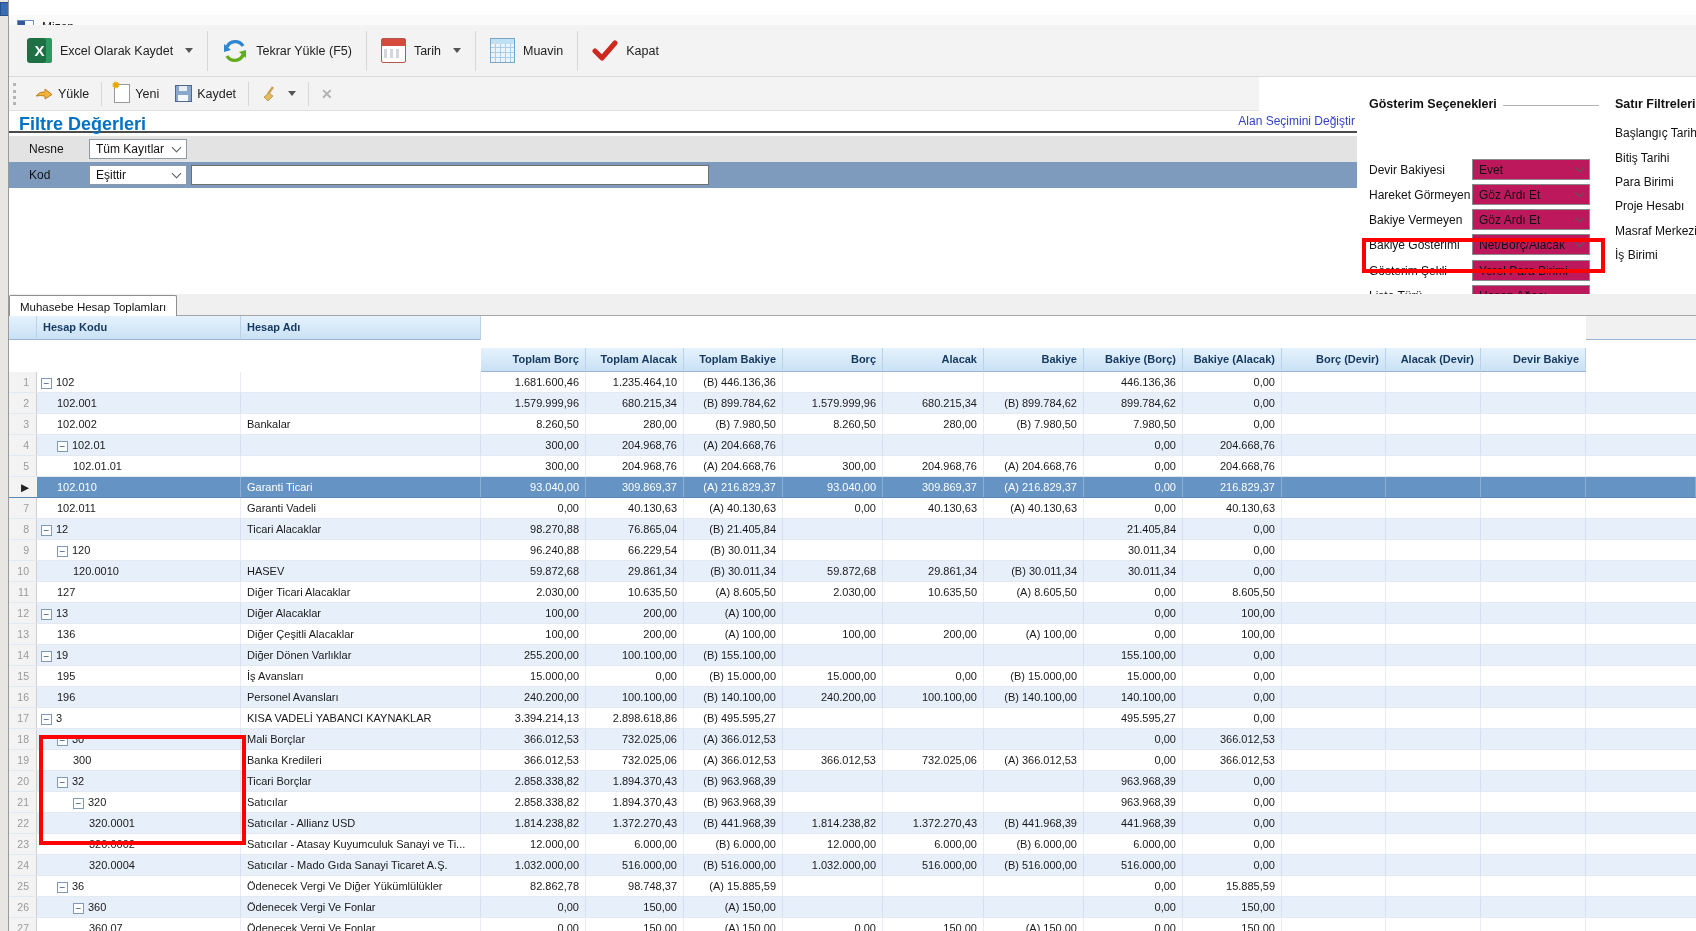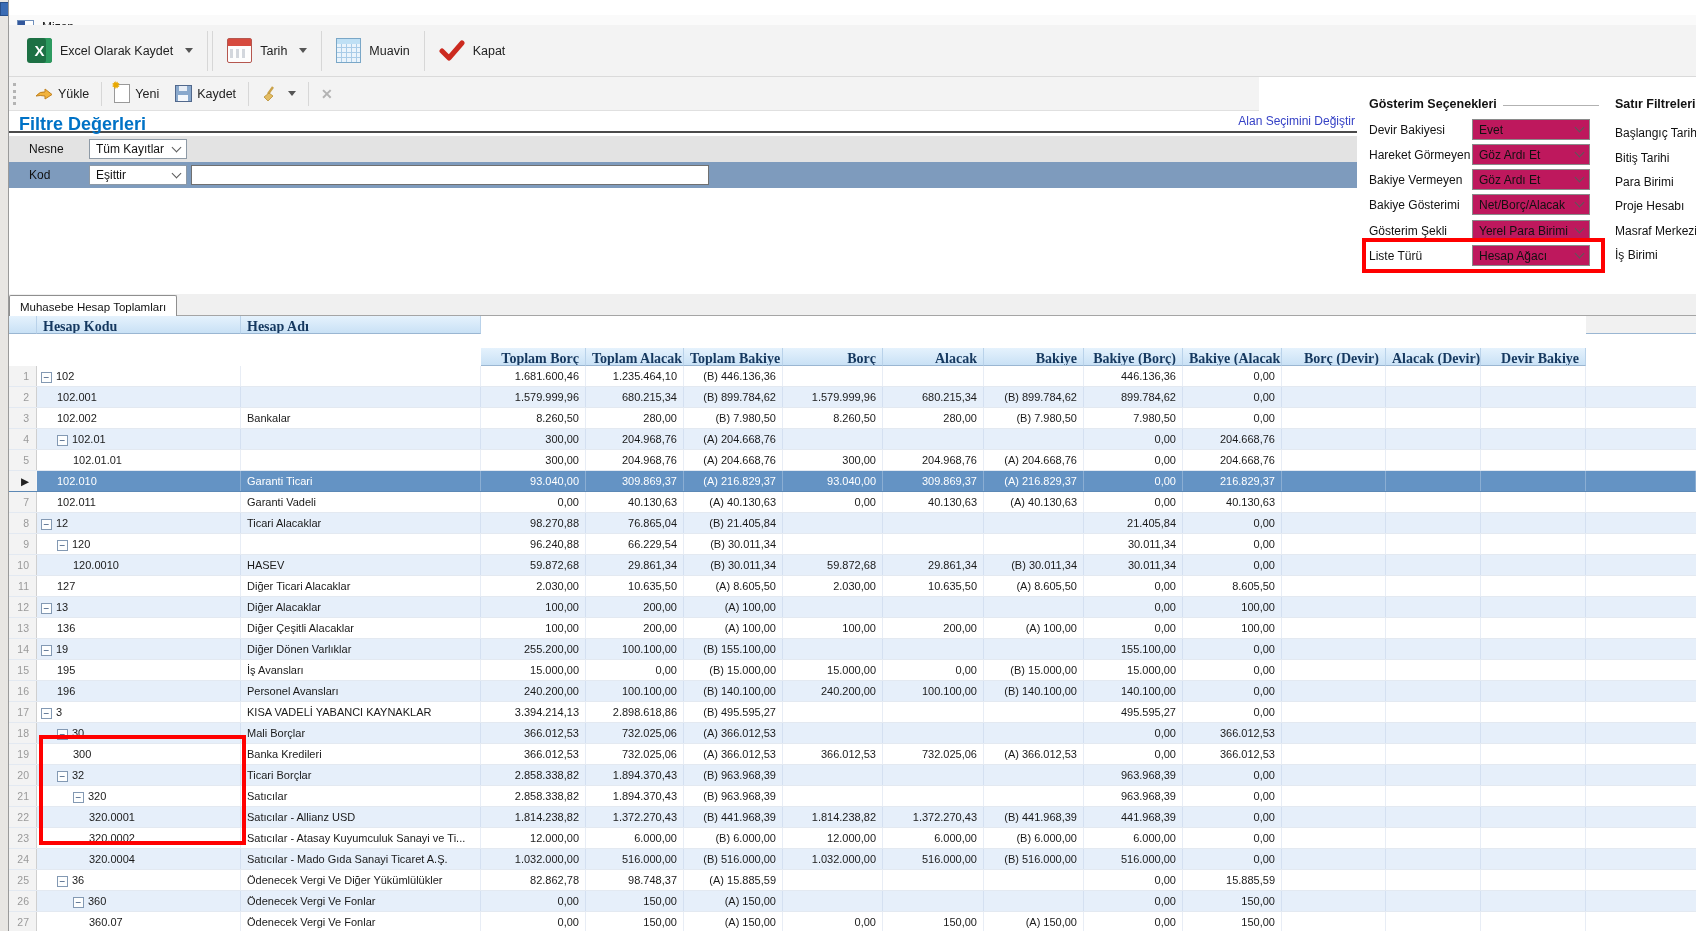--- a/index.html
+++ b/index.html
@@ -49,35 +49,35 @@
   #nesne-row{top:136px;background:#e3e3e3;}
   #kod-row{top:162px;background:#7e9bbd;}
   .frow .flabel{position:absolute;left:20px;top:6px;font-size:12px;color:#111;}
   .combo{position:relative;background:#fff;border:1px solid #8e9aa6;box-sizing:border-box;display:flex;align-items:center;padding:0 18px 0 6px;font-size:12px;color:#111;cursor:default;}
   .combo .chev{position:absolute;right:6px;top:6px;width:6px;height:6px;border-right:1.5px solid #5a5a5a;border-bottom:1.5px solid #5a5a5a;transform:rotate(45deg);margin-top:-2px;}
   .frow .combo{position:absolute;left:80px;top:3px;width:98px;height:20px;}
   #kod-input{position:absolute;left:182px;top:3px;width:518px;height:20px;border:1px solid #707070;box-sizing:border-box;font-size:12px;padding:0 4px;background:#fff;}
   
   #gs-title{position:absolute;left:1360px;top:97px;width:230px;display:flex;align-items:center;gap:6px;font-size:12.5px;font-weight:bold;color:#111;}
   #gs-title .rule{flex:1;height:1px;background:#b2b2b2;margin-top:2px;}
-  .opt-row{position:absolute;left:1360px;width:232px;height:22px;}
+  .opt-row{position:absolute;left:1360px;width:232px;height:22px;margin-top:40px;}
   .opt-row .olabel{position:absolute;left:0;top:4px;font-size:12px;color:#111;}
   .opt-row .combo{position:absolute;left:103px;top:0;width:118px;height:21px;background:#be185d;border:1px solid #8a8a8a;}
   #rf-title{position:absolute;left:1606px;top:97px;font-size:12.5px;font-weight:bold;color:#111;}
   .rf-item{position:absolute;left:1606px;font-size:12px;color:#111;cursor:pointer;white-space:nowrap;}
   
   .redbox{position:absolute;border:4px solid #ff0000;box-sizing:border-box;pointer-events:none;}
   #redbox1{left:1353px;top:238px;width:243px;height:35px;}
   #redbox2{left:30px;top:735px;width:207px;height:110px;}
   
   #tabstrip{position:absolute;left:0;top:294px;width:100%;height:22px;background:#f0f0f0;border-bottom:1px solid #a5a5a5;box-sizing:border-box;}
   #tab1{position:absolute;left:0;top:1px;height:21px;background:#fff;border:1px solid #8f8f8f;border-bottom:none;border-radius:2px 2px 0 0;display:flex;align-items:center;padding:0 10px;font-size:11.5px;color:#111;}
   #grid{position:absolute;left:0;top:316px;width:100%;background:#fff;}
   .gridrow{display:grid;grid-template-columns:28px 204px 240px 105px 98px 99px 100px 101px 100px 99px 99px 104px 95px 105px minmax(0,1fr);}
-  .th{height:18px;line-height:22px;font-size:14px;font-weight:bold;color:#15385f;background:linear-gradient(#e5f2fd,#c9e1f5);border-right:1px solid #b9d2ea;border-bottom:1px solid #9ab6d2;padding:0 6px;white-space:nowrap;overflow:hidden;box-sizing:border-box;font-family:Liberation Serif, serif;}
+  .th{height:24px;line-height:22px;font-size:11px;font-weight:bold;color:#15385f;background:linear-gradient(#e5f2fd,#c9e1f5);border-right:1px solid #b9d2ea;border-bottom:1px solid #9ab6d2;padding:0 6px;white-space:nowrap;overflow:hidden;box-sizing:border-box;}
   .th.left{text-align:left;}
   .th.right{text-align:right;margin-top:32px;}
   .th.corner{background:linear-gradient(#e5f2fd,#c9e1f5);}
   .th.fill{background:#f1f1f1;border-right:none;}
   .tr{height:21px;background:#fff;border-bottom:1px solid #e3e9f1;box-sizing:border-box;cursor:default;}
   .tr.alt{background:#e6effa;}
   .tr.sel{background:#6493c4;color:#fff;border-bottom:1px solid #5c88b5;}
   .td{height:20px;line-height:20px;font-size:11px;white-space:nowrap;overflow:hidden;border-right:1px solid rgba(150,175,210,.22);padding:0 6px;box-sizing:border-box;}
   .tr.sel .td{border-right:1px solid rgba(255,255,255,.25);}
   .td.rownum{background:#f3f3f3;color:#9a9a9a;text-align:right;padding:0 7px 0 2px;border-right:1px solid #cfcfcf;font-size:10.5px;}
@@ -101,20 +101,31 @@
       <span class="ttext">Mizan</span>
     </div>
 
     <div id="toolbar1">
       <div class="tbtn">
         <span class="i-excel">X</span>
         <span>Excel Olarak Kaydet</span>
         <span class="dd-arrow"></span>
       </div>
       <div class="tsep"></div>
+      <div class="tbtn">
+        <span class="i-refresh">
+          <svg width="26" height="26" viewBox="0 0 26 26">
+            <path d="M21 8 A9 9 0 0 0 5 9" fill="none" stroke="#2e86d1" stroke-width="3.4"></path>
+            <polygon points="2,6 9,12 2,14" fill="#2e86d1"></polygon>
+            <path d="M5 18 A9 9 0 0 0 21 17" fill="none" stroke="#63ad1d" stroke-width="3.4"></path>
+            <polygon points="24,20 17,14 24,12" fill="#63ad1d"></polygon>
+          </svg>
+        </span>
+        <span>Tekrar Yükle (F5)</span>
+      </div>
       <div class="tsep"></div>
       <div class="tbtn">
         <span class="i-cal">
             <span class="band"></span>
             <span class="grid"></span>
           </span>
         <span>Tarih</span>
         <span class="dd-arrow"></span>
       </div>
       <div class="tsep"></div>

